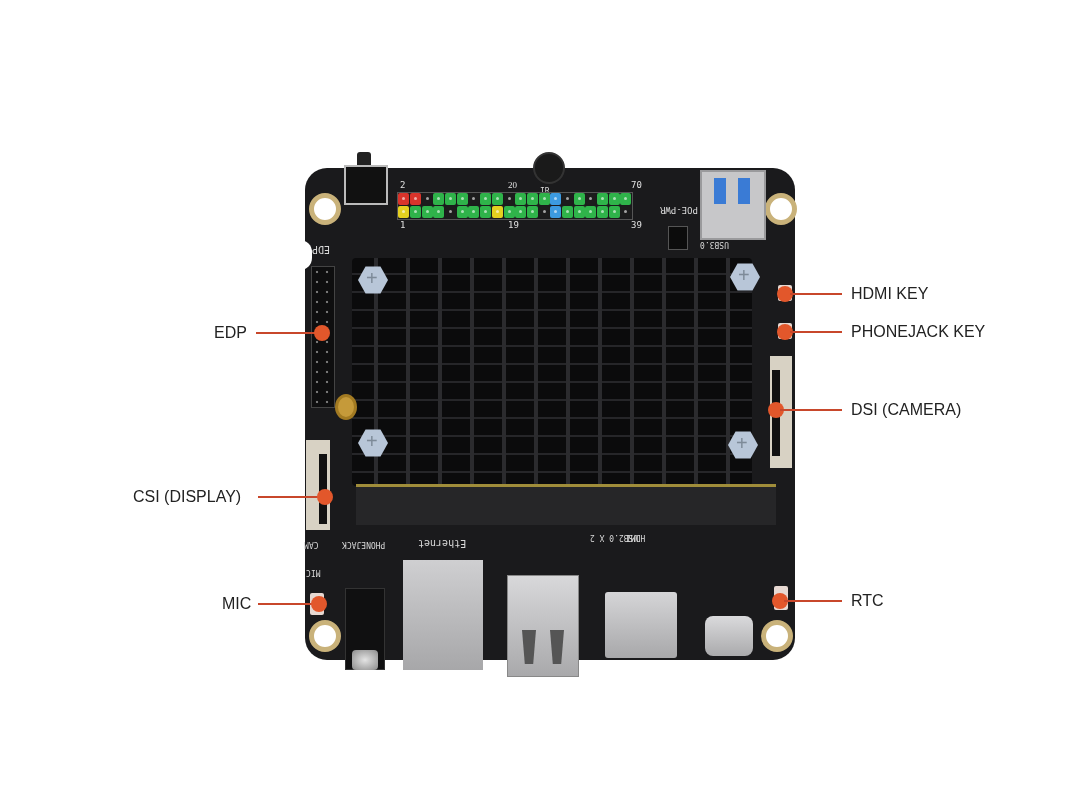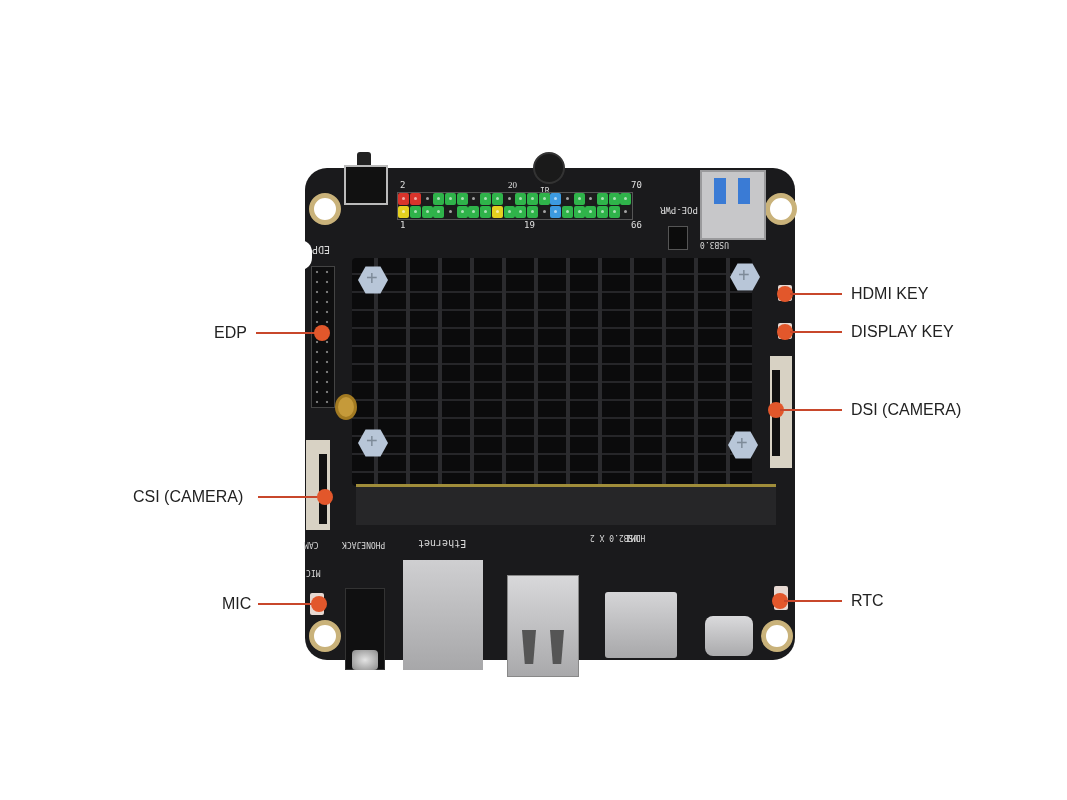--- a/index.html
+++ b/index.html
@@ -54,23 +54,23 @@
 <div class="abs hole" style="left:761px;top:620px;"></div>
 
 <div class="abs tact-stem"></div>
 <div class="abs tact"></div>
 <div class="abs ir"></div>
 <div class="abs silk" style="left:540px;top:187px;">IR</div>
 
 <div class="abs num" style="left:400px;top:180px;">2</div>
 <div class="abs num" style="left:400px;top:220px;">1</div>
 <div class="abs num" style="left:508px;top:180px;font-family:Liberation Serif, serif;">20</div>
-<div class="abs num" style="left:508px;top:220px;margin-left:16px;">19</div>
+<div class="abs num" style="left:508px;top:220px;">19</div>
 <div class="abs num" style="left:631px;top:180px;">70</div>
-<div class="abs num" style="left:631px;top:220px;">66</div>
+<div class="abs num" style="left:631px;top:220px;">39</div>
 <div class="abs gpio" id="gpio">
     <div class="pin" style="background: rgb(217, 52, 43);"></div>
     <div class="pin" style="background: rgb(217, 52, 43);"></div>
     <div class="pin" style="background: rgb(28, 28, 28);"></div>
     <div class="pin" style="background: rgb(47, 179, 74);"></div>
     <div class="pin" style="background: rgb(47, 179, 74);"></div>
     <div class="pin" style="background: rgb(47, 179, 74);"></div>
     <div class="pin" style="background: rgb(28, 28, 28);"></div>
     <div class="pin" style="background: rgb(47, 179, 74);"></div>
     <div class="pin" style="background: rgb(47, 179, 74);"></div>
@@ -154,35 +154,35 @@
   <div class="abs" style="left:42px;top:54px;width:14px;height:34px;background:#555;clip-path:polygon(0 0,100% 0,80% 100%,20% 100%);"></div>
 </div>
 <div class="abs hdmi"></div>
 <div class="abs typec"></div>
 <div class="abs btn-wh" style="left:774px;top:586px;width:14px;height:24px;"></div>
 
 <div class="abs label" style="left:214px;top:324px;">EDP</div>
 <div class="abs callout-line" style="left:256px;top:332px;width:64px;"></div>
 <div class="abs dot" style="left:314px;top:325px;"></div>
 
-<div class="abs label" style="left:133px;top:488px;">CSI (CAMERA)</div>
+<div class="abs label" style="left:133px;top:488px;">CSI (DISPLAY)</div>
 <div class="abs callout-line" style="left:258px;top:496px;width:64px;"></div>
 <div class="abs dot" style="left:317px;top:489px;"></div>
 
 <div class="abs label" style="left:222px;top:595px;">MIC</div>
 <div class="abs callout-line" style="left:258px;top:603px;width:56px;"></div>
 <div class="abs dot" style="left:311px;top:596px;"></div>
 
 <div class="abs dot" style="left:777px;top:286px;"></div>
 <div class="abs callout-line" style="left:790px;top:293px;width:52px;"></div>
 <div class="abs label" style="left:851px;top:285px;">HDMI KEY</div>
 
 <div class="abs dot" style="left:777px;top:324px;"></div>
 <div class="abs callout-line" style="left:790px;top:331px;width:52px;"></div>
-<div class="abs label" style="left:851px;top:323px;">DISPLAY KEY</div>
+<div class="abs label" style="left:851px;top:323px;">PHONEJACK KEY</div>
 
 <div class="abs dot" style="left:768px;top:402px;"></div>
 <div class="abs callout-line" style="left:780px;top:409px;width:62px;"></div>
 <div class="abs label" style="left:851px;top:401px;">DSI (CAMERA)</div>
 
 <div class="abs dot" style="left:772px;top:593px;"></div>
 <div class="abs callout-line" style="left:784px;top:600px;width:58px;"></div>
 <div class="abs label" style="left:851px;top:592px;">RTC</div>
 
 </body></html>

